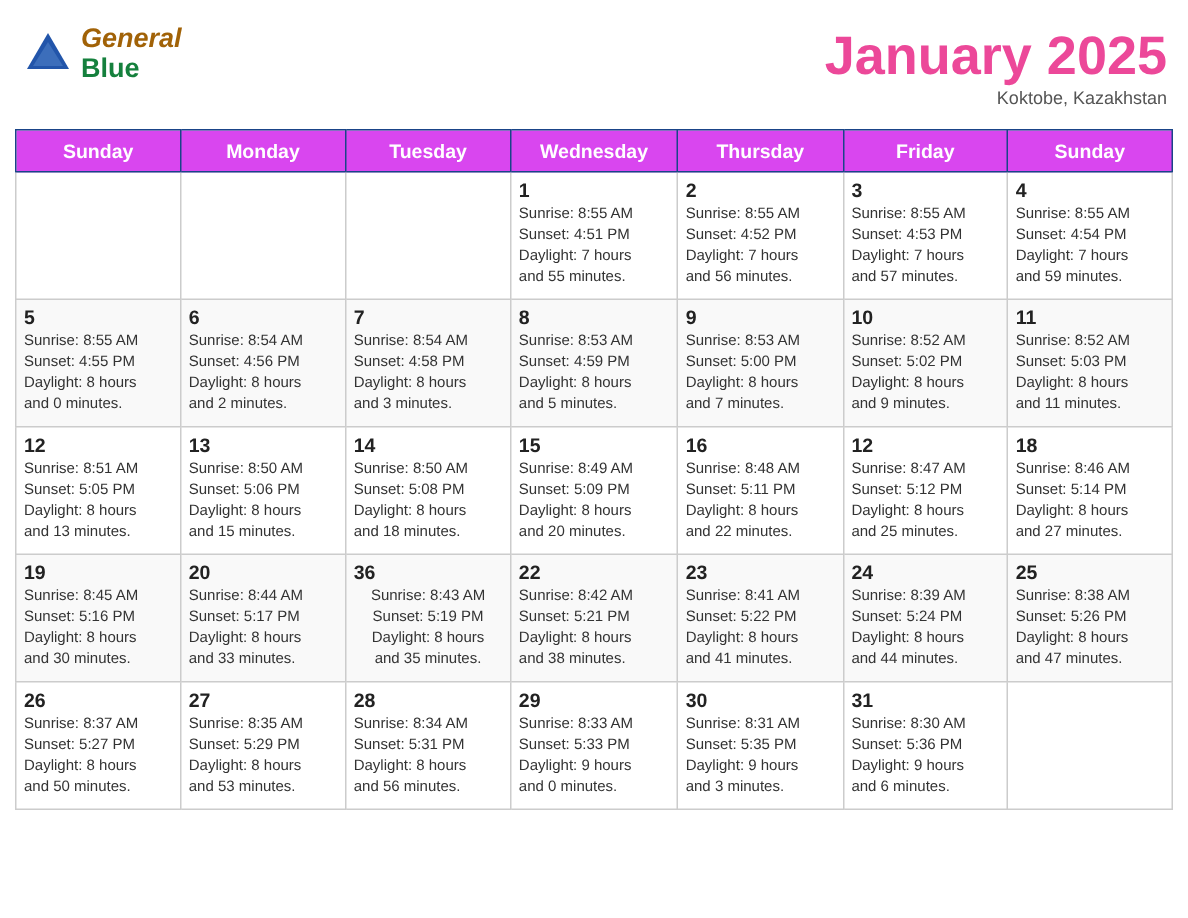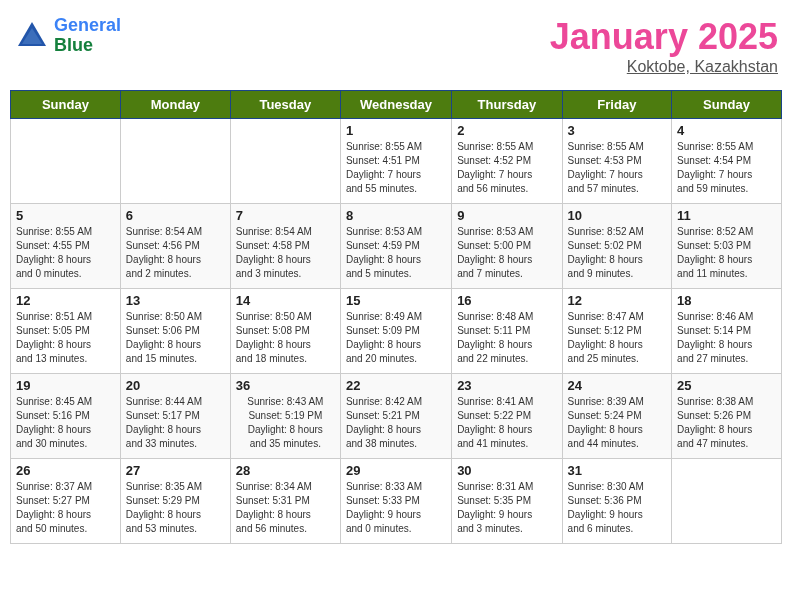--- a/index.html
+++ b/index.html
@@ -22,52 +22,52 @@
       align-items: center;
     }
     .logo-text {
       display: flex;
       flex-direction: column;
       line-height: 1.1;
     }
     .logo-general {
       font-size: 18px;
       font-weight: bold;
-      color: #3b82f6;
+      color: #a16207;
+      font-style: italic;
     }
     .logo-blue {
       font-size: 18px;
       font-weight: bold;
       color: #15803d;
     }
     .logo-icon {
       width: 36px;
       height: 36px;
       margin-right: 4px;
     }
     .title-area {
       text-align: right;
     }
     .month-title {
       font-size: 36px;
       font-weight: bold;
       color: #ec4899;
     }
     .location {
-      font-size: 16px;
+      font-size: 12px;
       color: #555;
-      text-decoration: underline;
     }
     .calendar {
       width: 100%;
       border-collapse: collapse;
       border: 1px solid #ccc;
     }
     .calendar th {
-      background: #4d7c0f;
+      background: #d946ef;
       color: #fff;
       text-align: center;
       padding: 6px 4px;
       font-size: 13px;
       border: 1px solid #1a4488;
     }
     .calendar td {
       vertical-align: top;
       border: 1px solid #ccc;
       padding: 4px 5px;

